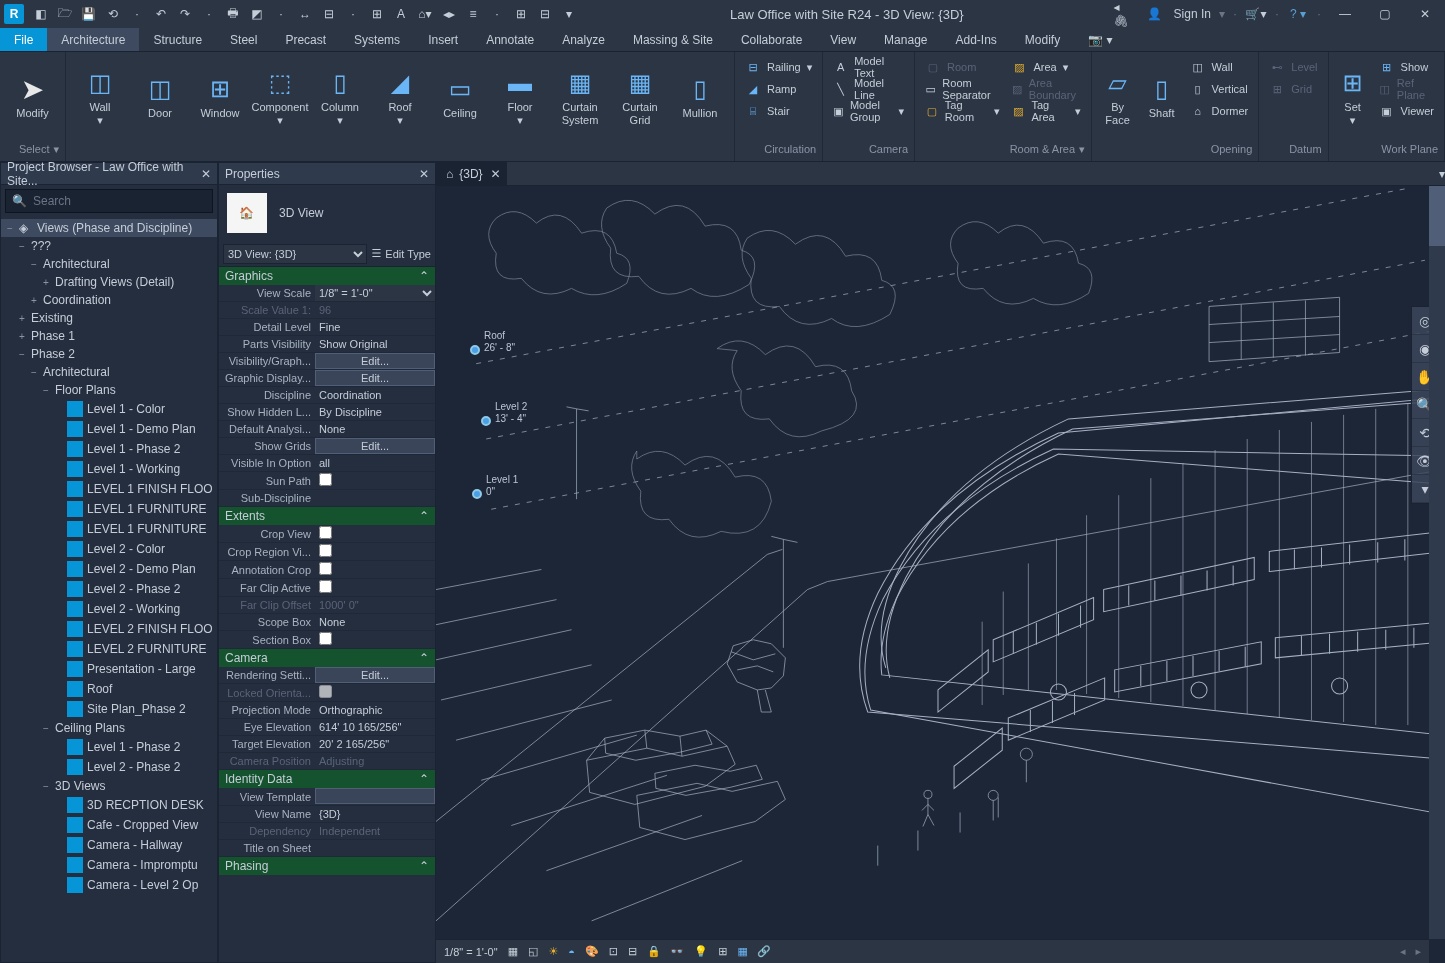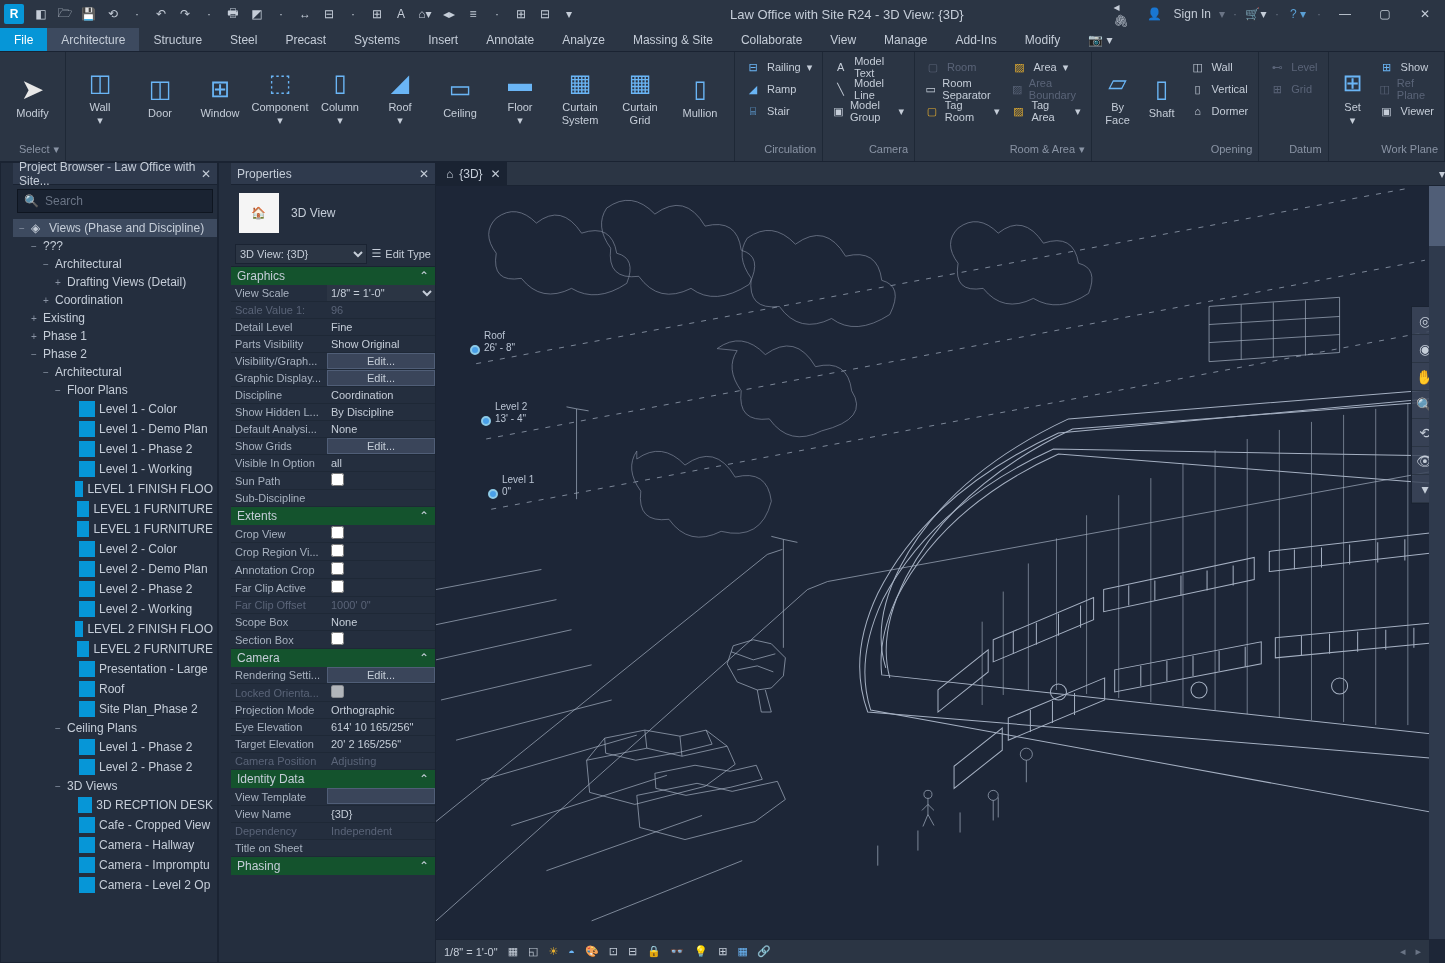--- a/index.html
+++ b/index.html
@@ -19,42 +19,42 @@
 .ribbon-panel { border-right: 1px solid #1e2836; padding: 4px 6px; display: flex; flex-direction: column; position: relative; }
 .ribbon-panel-content { flex: 1; display: flex; align-items: flex-start; gap: 4px; }
 .ribbon-panel-label { text-align: center; font-size: 11px; color: #8a94a5; height: 16px; display: flex; align-items: center; justify-content: flex-end; gap: 4px;}
 .ribbon-btn-large { width: 56px; display: flex; flex-direction: column; align-items: center; justify-content: center; gap: 2px; cursor: pointer; padding: 4px 2px; height: 82px;}
 .ribbon-btn-large .icon { width: 32px; height: 32px; display: flex; align-items: center; justify-content: center; font-size: 24px; }
 .ribbon-btn-large .label { font-size: 11px; text-align: center; line-height: 1.2; }
 .ribbon-btn-small { height: 22px; display: flex; align-items: center; gap: 6px; cursor: pointer; padding: 2px 4px; font-size: 11px;}
 .ribbon-btn-small .icon { width: 16px; height: 16px; display: flex; align-items: center; justify-content: center; }
 .ribbon-col { display: flex; flex-direction: column; }
 .main-area { height: 801px; display: flex; }
-.panel { background: #242e3e; border: 1px solid #1a2332; display: flex; flex-direction: column; padding-left: 12px; }
+.panel { background: #242e3e; border: 1px solid #1a2332; display: flex; flex-direction: column; }
 .panel-header { height: 22px; background: #2f3a4d; display: flex; align-items: center; padding: 0 6px; justify-content: space-between; border-bottom: 1px solid #1a2332;}
 .panel-header .close { cursor: pointer; }
 .browser-panel { width: 218px; }
 .search-box { margin: 4px; background: #1a2332; border: 1px solid #0e1520; height: 24px; display: flex; align-items: center; padding: 0 6px; gap: 6px; color: #6a7485; }
 .tree { flex: 1; overflow-y: auto; padding: 2px 0; }
 .tree-node { display: flex; align-items: center; padding: 2px 4px; gap: 4px; cursor: pointer; white-space: nowrap;}
 .tree-node.selected { background: #3d4a5f; }
 .tree-node .toggle { width: 10px; text-align: center; color: #8a94a5; font-size: 10px;}
 .tree-node .ico { width: 16px; height: 16px; background: #0696d7; display: inline-block; }
 .indent-0 { padding-left: 4px; } .indent-1 { padding-left: 16px; } .indent-2 { padding-left: 28px; }
 .indent-3 { padding-left: 40px; } .indent-4 { padding-left: 52px; }
 .props-panel { width: 218px; }
 .props-type { height: 56px; display: flex; align-items: center; padding: 8px; gap: 12px; }
 .props-type .thumb { width: 40px; height: 40px; background: #f5f5f5; display: flex; align-items: center; justify-content: center;}
 .props-selector { height: 26px; display: flex; align-items: center; padding: 0 4px; gap: 4px; border-bottom: 1px solid #1a2332;}
 .props-selector select { flex: 1; background: #2b3544; border: 1px solid #1a2332; color: #c5cdd8; height: 20px; font-size: 11px;}
 .props-selector .edit-type { font-size: 11px; display: flex; align-items: center; gap: 4px; cursor: pointer;}
 .props-grid { flex: 1; overflow-y: auto; font-size: 11px;}
 .prop-group-header { background: #14532d; padding: 2px 6px; display: flex; justify-content: space-between; cursor: pointer; font-size: 12px;}
 .prop-row { display: flex; border-bottom: 1px solid #1e2836; min-height: 17px; align-items: center;}
-.prop-row .name { width: 96px; flex-shrink:0; padding: 1px 4px; color: #a8b2c0; overflow: hidden; text-overflow: ellipsis; white-space: nowrap;}
+.prop-row .name { width: 96px; flex-shrink:0; padding: 1px 4px; color: #a8b2c0; overflow: hidden; text-overflow: ellipsis; white-space: nowrap; text-align: right;}
 .prop-row .name.disabled { color: #5a6478;}
 .prop-row .value { flex: 1; padding: 1px 4px; overflow: hidden; white-space: nowrap;}
 .prop-row .value input[type=checkbox]{accent-color:#5a6478;}
 .prop-row .value-btn { flex: 1; padding: 0;}
 .prop-row .value-btn button { width: 100%; background: #3a455a; border: 1px solid #505e77; color: #c5cdd8; font-size: 11px; cursor: pointer; height: 16px;}
 .prop-row .value-sel { flex: 1; padding: 0;}
 .prop-row .value-sel select { width: 100%; background: #2b3544; border: none; color: #c5cdd8; font-size: 11px; height: 16px;}
 .props-footer { border-top: 1px solid #1a2332; padding: 4px; display: flex; justify-content: space-between; align-items: center;}
 .props-footer a { color: #5a9fd4; text-decoration: underline; font-size: 11px; cursor: pointer;}
 .props-footer button { background: #3a455a; border: 1px solid #505e77; color: #8a94a5; padding: 2px 16px; font-size: 11px;}
@@ -833,21 +833,21 @@
               <line x1="0" y1="4" x2="6" y2="15"></line>
               <line x1="0" y1="-6" x2="-6" y2="0"></line>
               <line x1="0" y1="-6" x2="6" y2="0"></line>
             </g>
         </g>
       </svg>
       
       <div id="level-markers">
           <div class="level-marker" style="left: 34px; top: 158px;"><span class="dot"></span><span class="txt" style="left:14px;top:-14px;">Roof</span><span class="txt" style="left:14px;top:-2px;">26' - 8"</span></div>
           <div class="level-marker" style="left: 45px; top: 229px;"><span class="dot"></span><span class="txt" style="left:14px;top:-14px;">Level 2</span><span class="txt" style="left:14px;top:-2px;">13' - 4"</span></div>
-          <div class="level-marker" style="left: 52px; top: 302px;"><span class="dot"></span><span class="txt" style="left:14px;top:-14px;">Level 1</span><span class="txt" style="left:14px;top:-2px;">0"</span></div>
+          <div class="level-marker" style="left: 36px; top: 302px;"><span class="dot"></span><span class="txt" style="left:14px;top:-14px;">Level 1</span><span class="txt" style="left:14px;top:-2px;">0"</span></div>
         </div>
       
       
       <div class="navbar">
         <div class="nb">◎</div>
         <div class="nb">◉</div>
         <div class="nb">✋</div>
         <div class="nb">🔍</div>
         <div class="nb">⟲</div>
         <div class="nb">👁</div>

